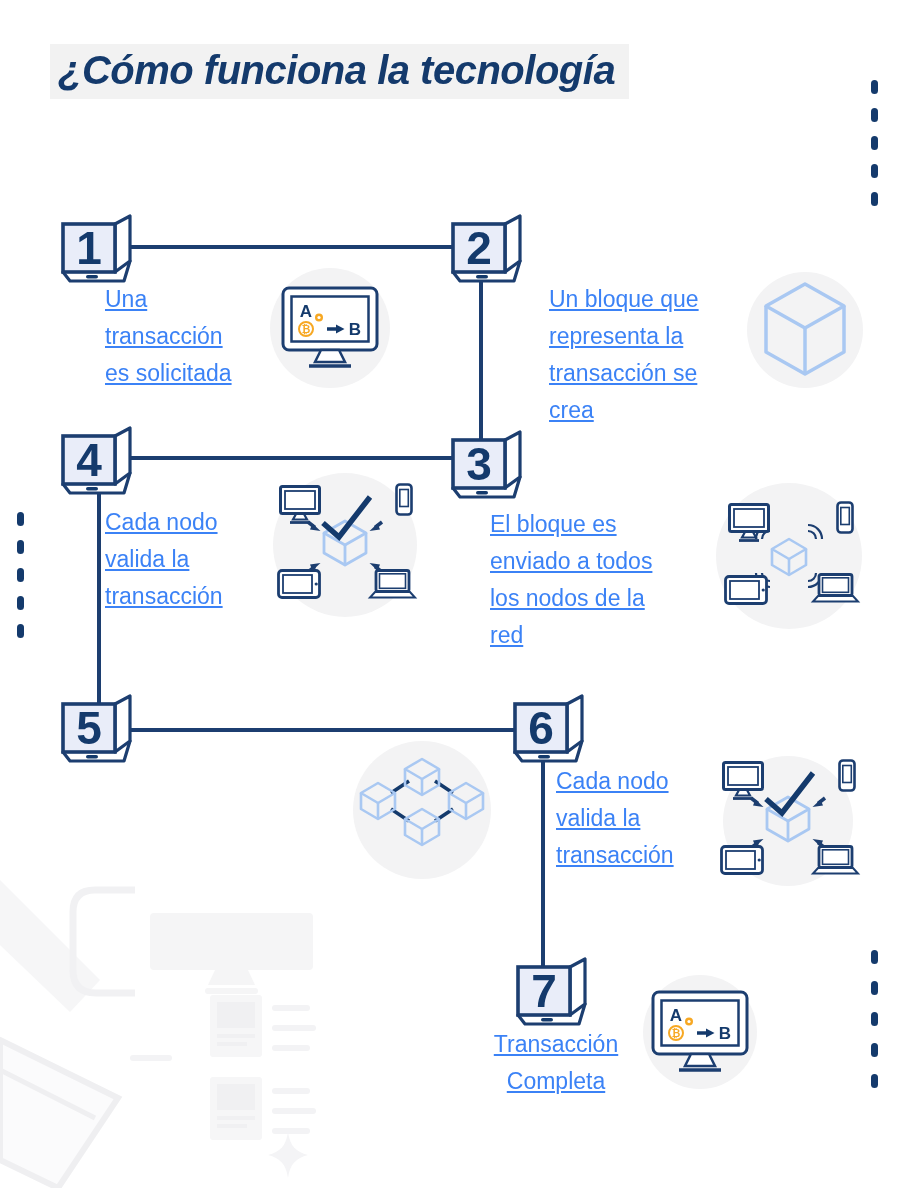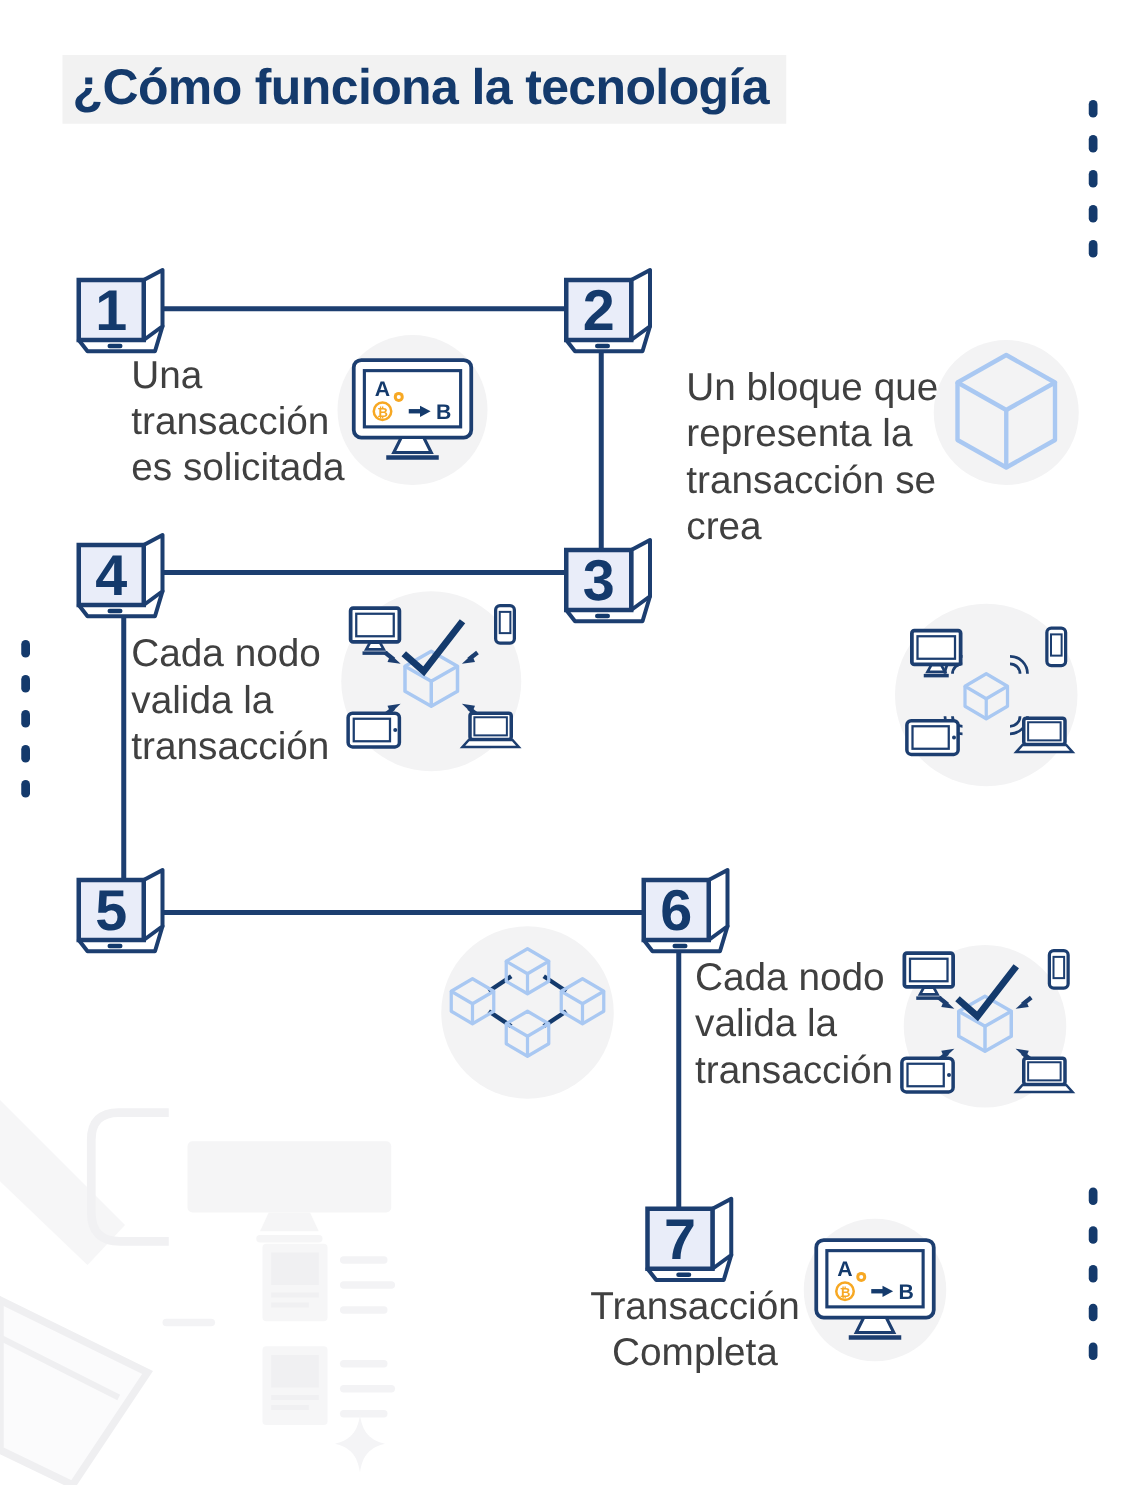--- a/index.html
+++ b/index.html
@@ -2,33 +2,33 @@
 <html><head>
 <meta charset="utf-8">
 <style>
   html,body{margin:0;padding:0;background:#ffffff;}
   .canvas{position:relative;width:901px;height:1188px;background:#ffffff;overflow:hidden;
           font-family:"Liberation Sans",sans-serif;}
   .abs{position:absolute;}
   
   .hl{position:absolute;display:inline-block;background:#f2f2f2;color:#143a6c;
       font-weight:bold;font-size:40px;line-height:46px;padding:3px 14px 6px 8px;
-      letter-spacing:-0.5px;white-space:nowrap;}
+      letter-spacing:-0.5px;white-space:nowrap;font-style:italic;}
   
   .line{position:absolute;background:#1c3e70;}
   
   .dashes{position:absolute;display:flex;flex-direction:column;}
   .dash{width:7px;height:14px;border-radius:4px;background:#143a6c;}
   .dashes.g28 .dash{margin-bottom:14px;}
   .dashes.g31 .dash{margin-bottom:17px;}
   
   .icirc{position:absolute;border-radius:50%;background:#f3f3f4;}
   
-  .steptext{position:absolute;color:#404040;font-size:31px;line-height:37px;
-            white-space:pre-line;}
+  .steptext{position:absolute;color:#3b82f6;font-size:23px;line-height:37px;
+            white-space:pre-line;text-decoration:underline;}
   .center{text-align:center;}
   svg{position:absolute;overflow:visible;}
   svg.defsonly{position:absolute;width:0;height:0;}
 </style>
 </head>
 <body>
 
 <div class="canvas">
 
   <svg class="defsonly" aria-hidden="true">
@@ -255,24 +255,28 @@
   </svg>
 
   <div class="icirc" style="left:643px;top:975px;width:114px;height:114px"></div>
   <svg style="left:651px;top:990px" width="98" height="84" viewBox="0 0 98 84">
       <use href="#monitor-tx"></use>
     </svg>
 
   <div class="steptext" style="left:105px;top:281px">Una
 transacción
 es solicitada</div>
-  <div class="steptext" style="left:549px;top:291px">Un bloque que
+  <div class="steptext" style="left:549px;top:281px">Un bloque que
 representa la
 transacción se
 crea</div>
+  <div class="steptext" style="left:490px;top:506px">El bloque es
+enviado a todos
+los nodos de la
+red</div>
   <div class="steptext" style="left:105px;top:504px">Cada nodo
 valida la
 transacción</div>
   <div class="steptext" style="left:556px;top:763px">Cada nodo
 valida la
 transacción</div>
   <div class="steptext center" style="left:450px;top:1026px;width:212px">Transacción
 Completa</div>
 
 </div>

